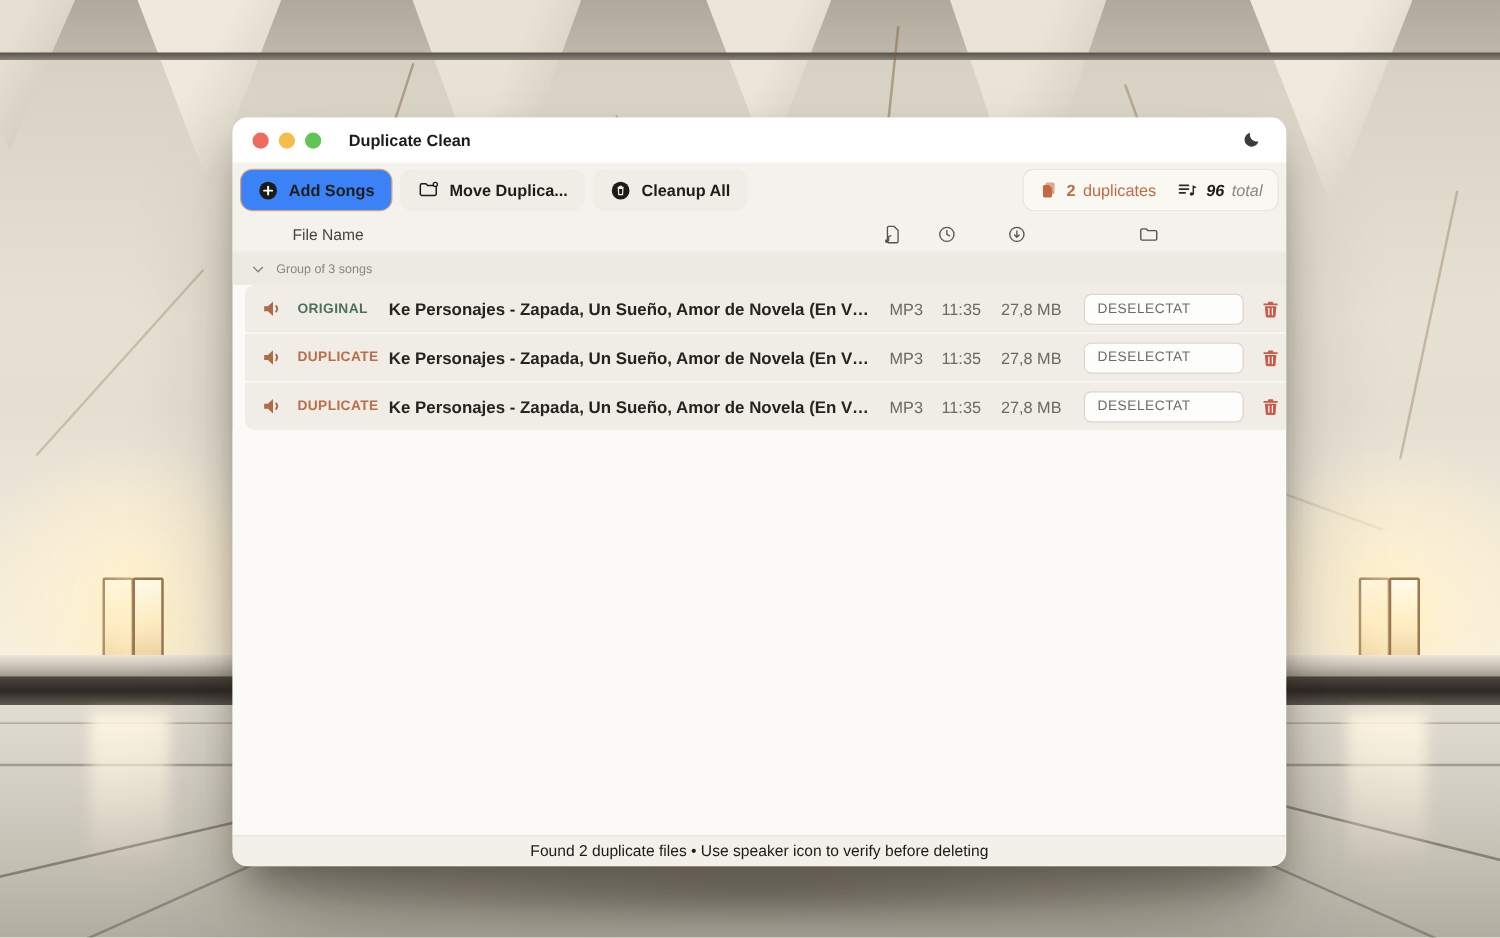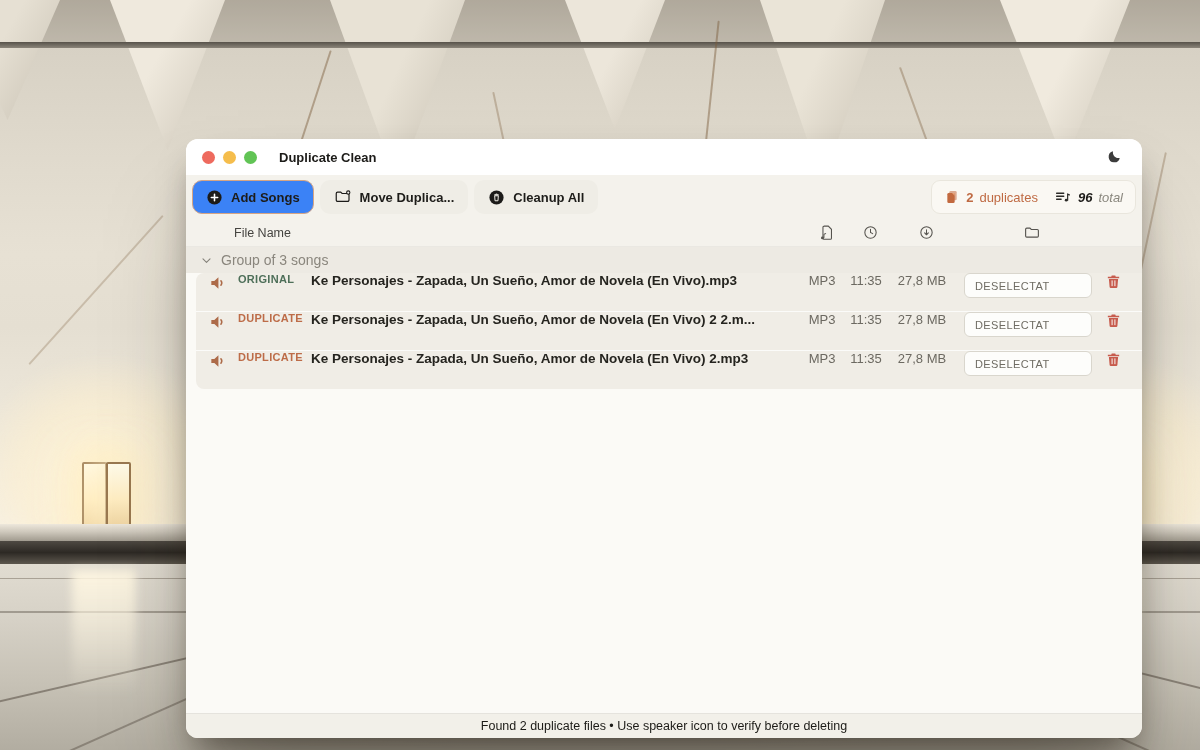--- a/index.html
+++ b/index.html
@@ -52,23 +52,23 @@
   .fdiag3{top:652px;left:880px;width:360px;height:2px;background:rgba(75,66,56,.5);transform:rotate(14deg);}
   .fdiag4{top:728px;left:950px;width:300px;height:2px;background:rgba(75,66,56,.4);transform:rotate(24deg);}
   .reflect{width:64px;height:125px;filter:blur(5px);
     background:linear-gradient(180deg,rgba(255,247,226,.92),rgba(255,247,226,0));}
   .reflect-l{left:72px;top:570px;}
   .reflect-r{left:1077px;top:570px;}
   .floorshadow{left:170px;top:686px;width:870px;height:56px;filter:blur(8px);
     background:radial-gradient(closest-side,rgba(48,42,34,.38),rgba(48,42,34,0));}
 
   
-  .window{left:186px;top:94px;width:956px;height:599px;border-radius:12px;overflow:hidden;
+  .window{left:186px;top:94px;width:843px;height:599px;border-radius:12px;overflow:hidden;
     background:#fbfaf6;display:flex;flex-direction:column;
-    box-shadow:0 20px 34px -10px rgba(35,28,18,.55),0 60px 90px -20px rgba(35,28,18,.35);margin-top:45px;}
+    box-shadow:0 20px 34px -10px rgba(35,28,18,.55),0 60px 90px -20px rgba(35,28,18,.35);}
   .titlebar{height:36px;background:#ffffff;display:flex;align-items:center;padding:0 16px;flex:0 0 auto;}
   .dots{display:flex;gap:8px;align-items:center;}
   .dot{width:13px;height:13px;border-radius:50%;}
   .dot-red{background:#ee6a5e;} .dot-yellow{background:#f5bd4c;} .dot-green{background:#61c455;}
   .win-title{margin-left:22px;font-size:13px;font-weight:700;color:#1c1b18;}
   .moon-btn{margin-left:auto;width:24px;height:24px;display:flex;align-items:center;justify-content:center;cursor:pointer;}
 
   .toolbar{background:#f4f2ec;padding:5px 6px;display:flex;align-items:center;flex:0 0 auto;}
   .tbtn{display:flex;align-items:center;gap:8px;height:34px;padding:0 13px;margin-right:6px;
     background:#efede6;border:1px solid transparent;border-radius:10px;
@@ -88,23 +88,23 @@
   .spacer{flex:1;}
   .c-format{width:40px;text-align:center;}
   .c-dur{width:48px;text-align:center;}
   .c-size{width:64px;text-align:center;}
   .c-action{width:128px;margin-left:10px;}
   .c-trash{width:26px;margin-left:8px;display:flex;justify-content:center;}
   .hicon{display:flex;justify-content:center;align-items:center;}
 
   .group-section{flex:0 0 auto;}
   .group-header{height:26px;background:#edeae3;display:flex;align-items:center;gap:8px;
-    padding:0 14px;font-size:14px;color:#8a867d;cursor:pointer;}
+    padding:0 14px;font-size:10px;color:#8a867d;cursor:pointer;}
   .rows{margin-left:10px;background:#f0ede6;border-radius:8px 0 0 8px;overflow:hidden;}
-  .row{height:38px;display:flex;align-items:flex-start;padding:0 16px 0 9px;font-size:13px;}
+  .row{height:38px;display:flex;align-items:center;padding:0 0 0 9px;font-size:13px;}
   .row + .row{border-top:1px solid rgba(255,255,255,.75);}
   .cell-speaker{width:26px;display:flex;justify-content:center;cursor:pointer;}
   .badge{width:70px;margin-left:7px;font-size:11px;font-weight:700;letter-spacing:.3px;flex:0 0 auto;}
   .badge-original{color:#4e6f59;}
   .badge-duplicate{color:#bd6c48;}
   .fname{flex:1;margin-left:3px;padding-right:8px;overflow:hidden;white-space:nowrap;
     text-overflow:ellipsis;color:#25241f;font-weight:600;font-size:13.5px;}
   .meta{color:#6c6961;font-weight:500;}
   .action-btn{width:128px;height:25px;margin-left:10px;display:flex;align-items:center;
     padding:0 0 0 10px;box-sizing:border-box;background:#fdfdfb;border:1px solid #d9d6cd;

